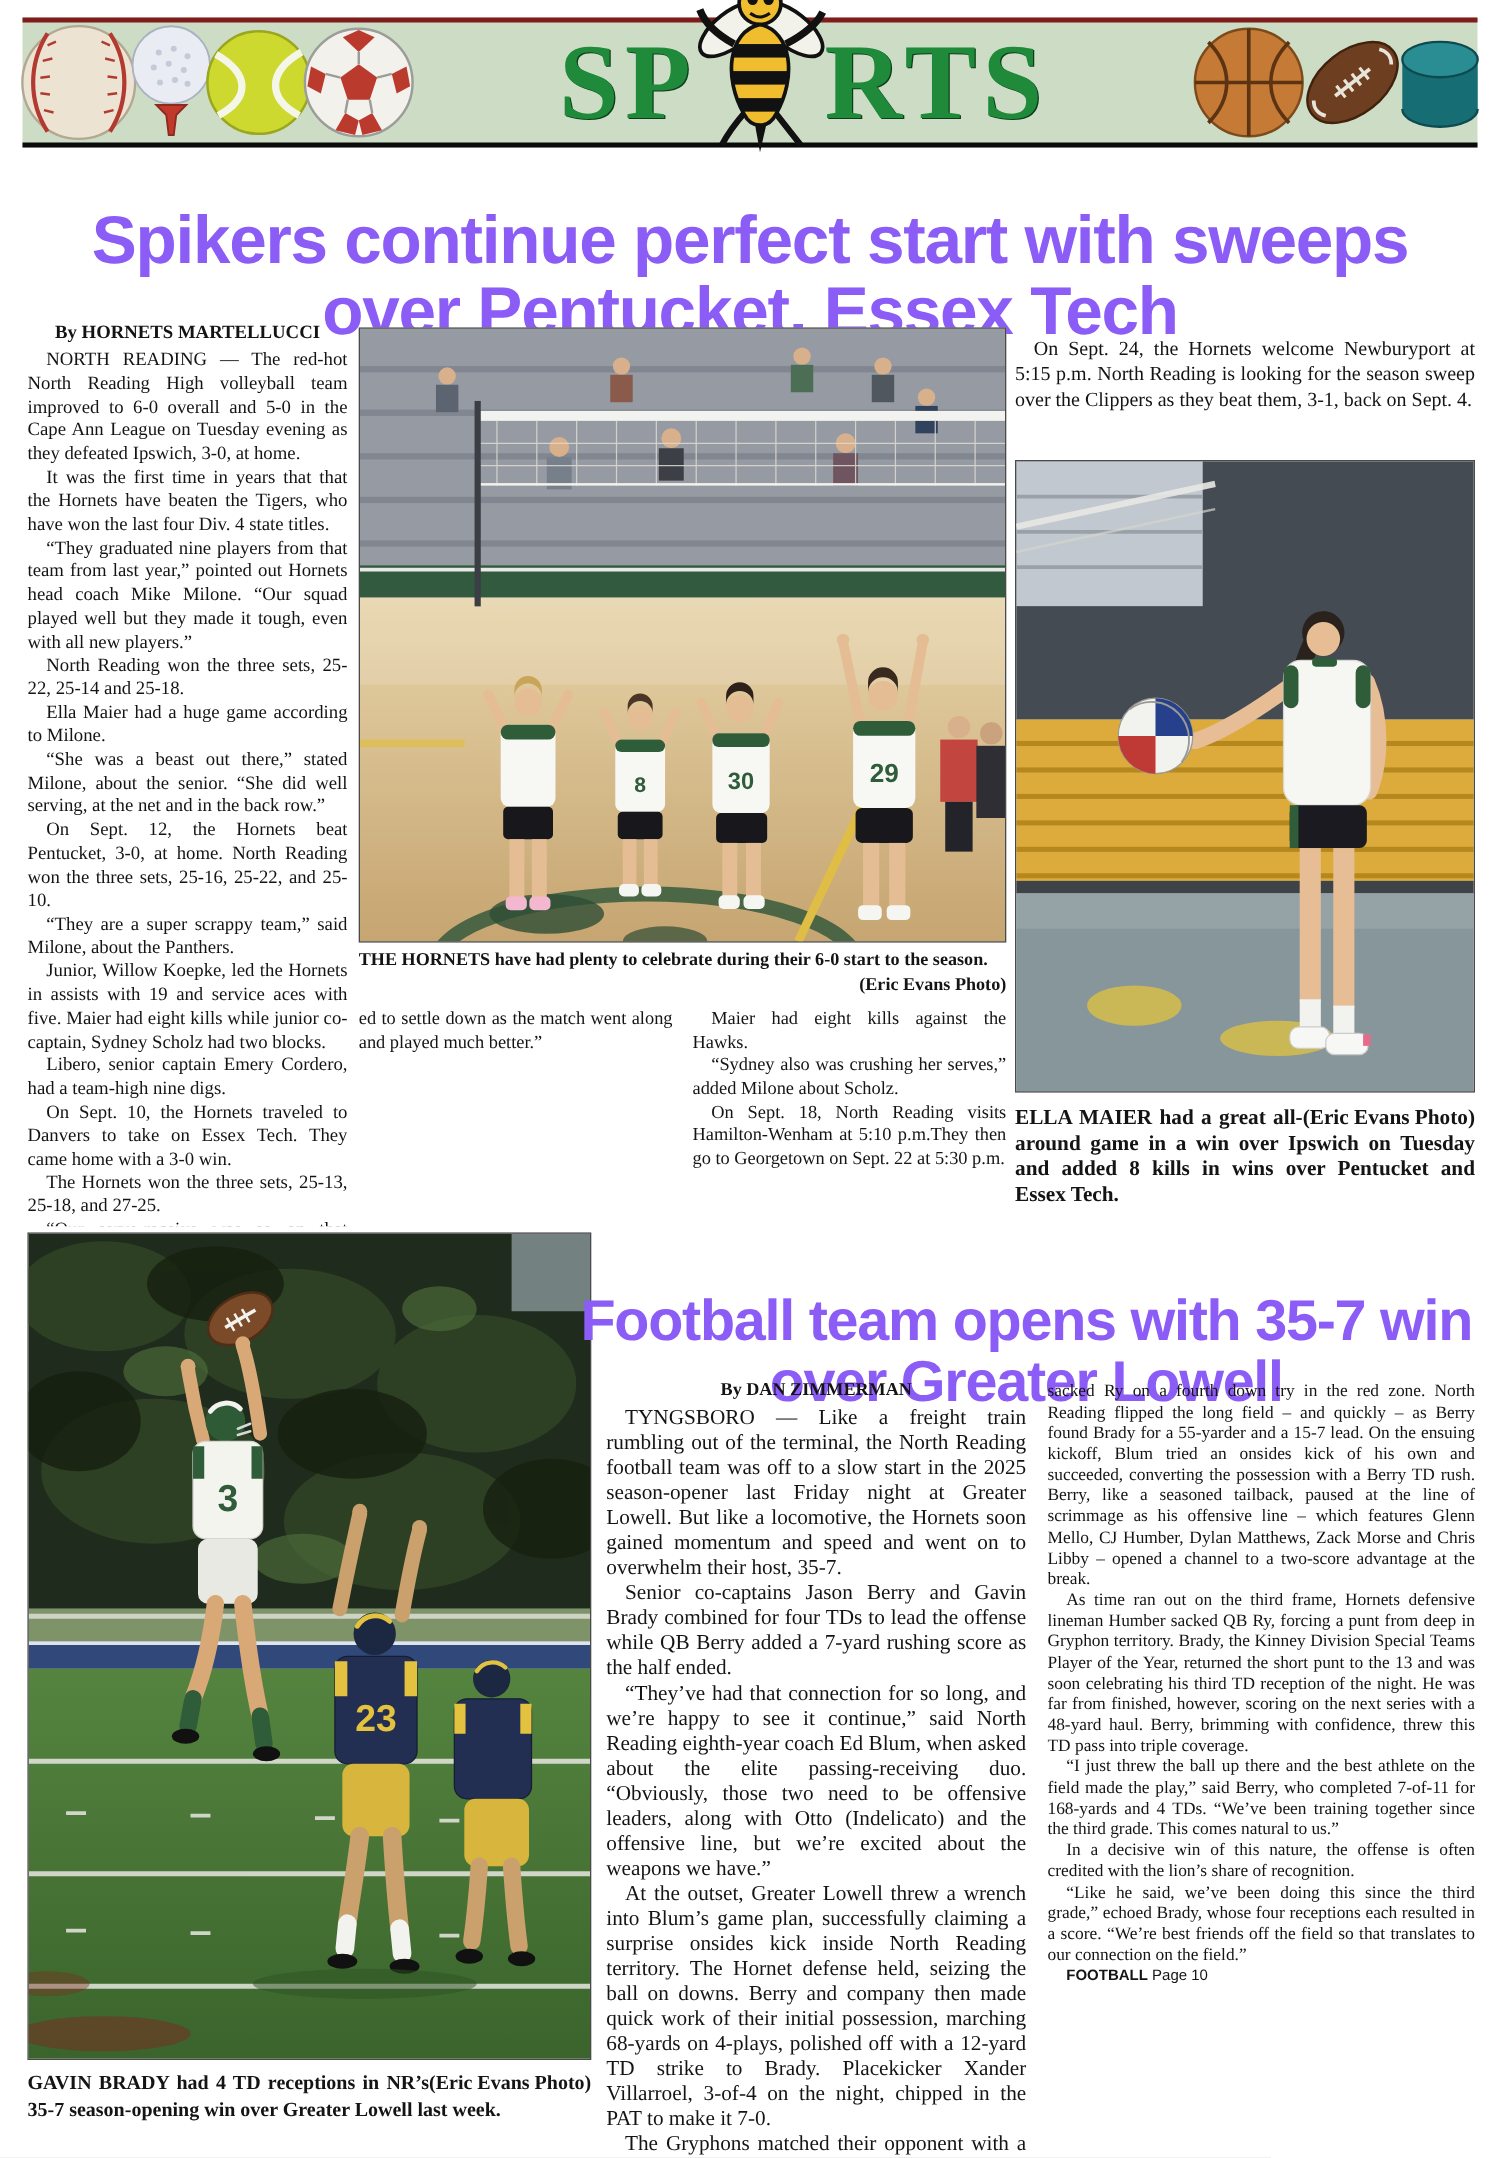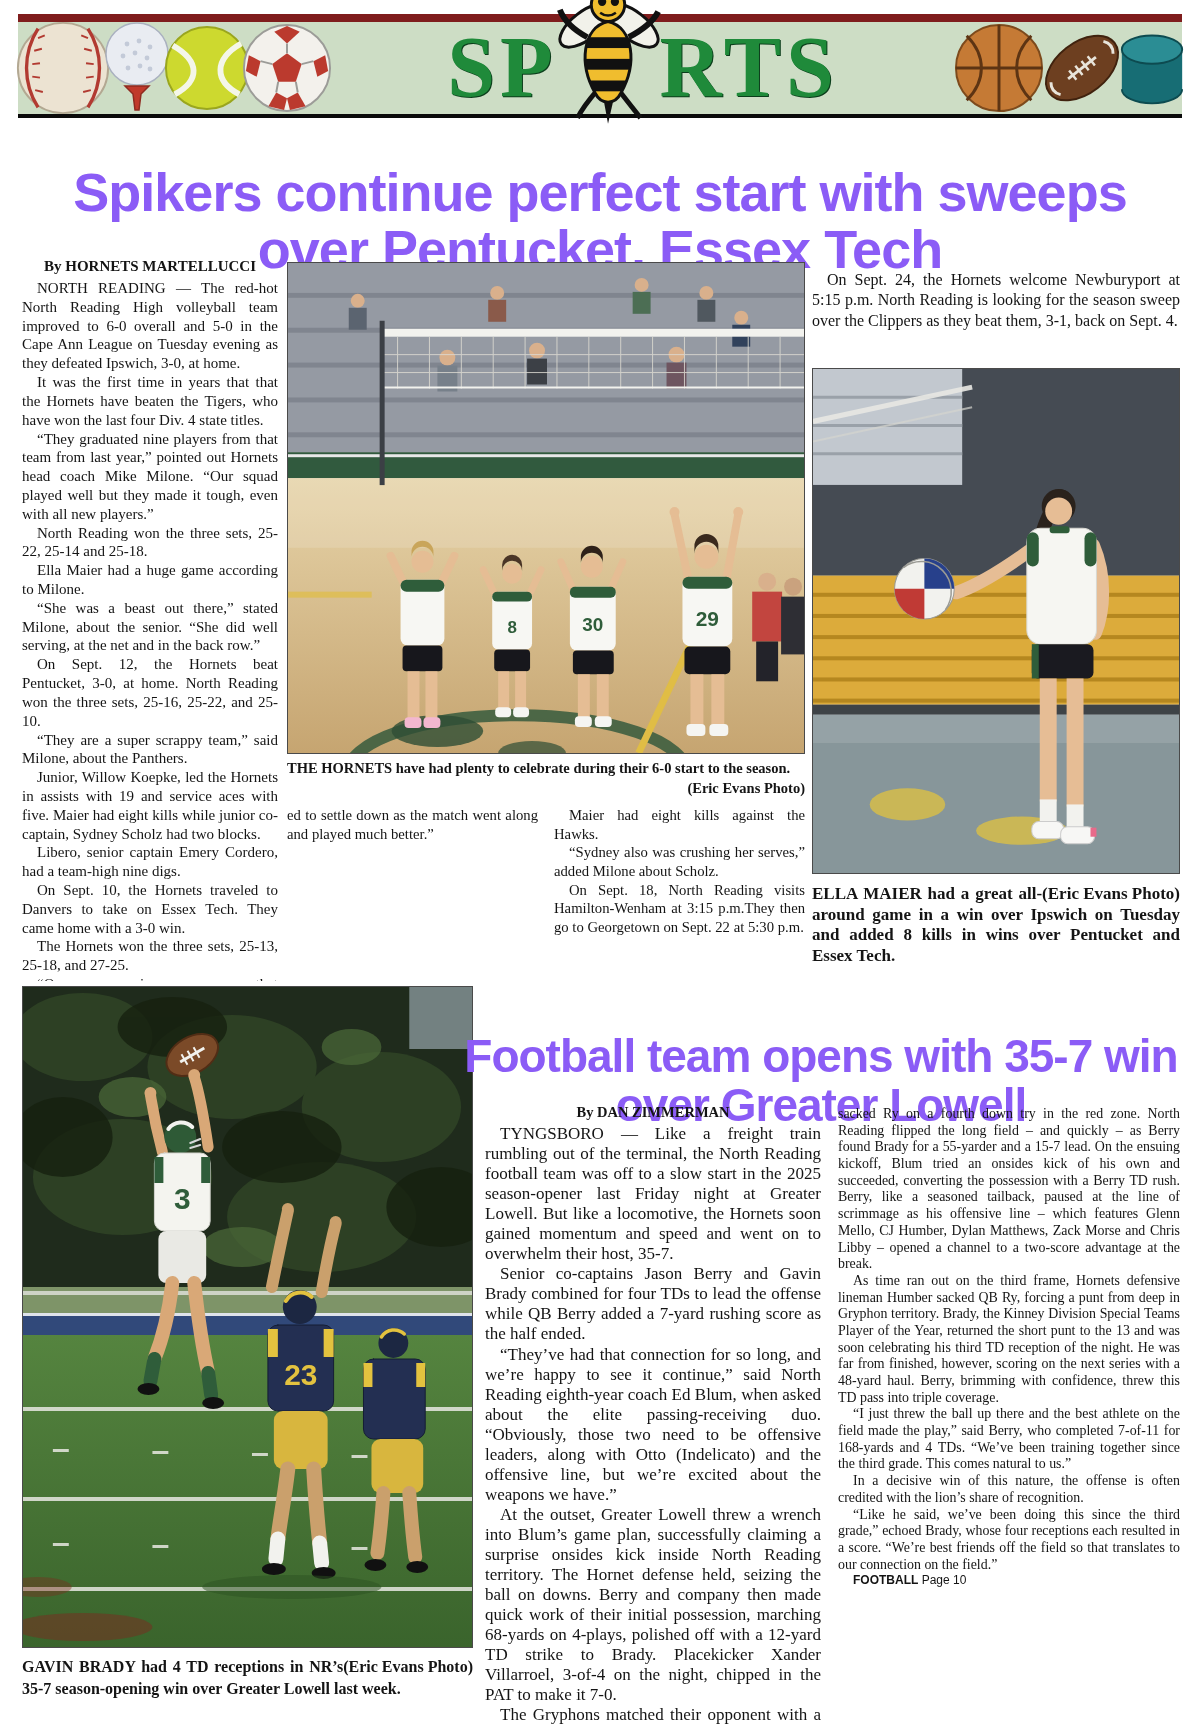--- a/index.html
+++ b/index.html
@@ -3,21 +3,21 @@
 <meta charset="utf-8">
 <style>
   * { box-sizing: border-box; }
   body { margin:0; background:#d8d8d8; }
   .page { position:relative; width:1200px; height:1726px; margin:0 auto; background:#fff;
           overflow:hidden; font-family:"Liberation Serif","DejaVu Serif",serif; color:#141414; }
   .abs { position:absolute; }
 
   
   .masthead { left:18px; top:14px; width:1164px; height:104px;
-    background:var(--banner-bg,#cdddc5); border-top:8px solid #7f1d1d; border-bottom:4px solid #0a0a0a;
+    background:var(--banner-bg,#cdddc5); border-top:4px solid #7f1d1d; border-bottom:4px solid #0a0a0a;
     display:flex; align-items:center; justify-content:space-between; padding:0 2px; }
   .balls { display:flex; align-items:center; height:96px; }
   .balls svg { display:block; margin:0 -5px; }
   .title-wrap { display:flex; align-items:center; }
   .mast-word { font-family:"Liberation Serif",serif; font-weight:bold; font-size:86px; line-height:.9;
     color:var(--masthead-green,#1f8a3a); letter-spacing:5px; text-shadow:1px 1px 0 #0b3d1b; }
   .hornet-svg { margin:-34px -8px 0; position:relative; z-index:2; }
 
   
   .headline { font-family:"Liberation Sans","DejaVu Sans",sans-serif; font-weight:bold;
@@ -303,21 +303,21 @@
     <span class="credit">(Eric Evans Photo)</span>
   </figcaption>
 
   <div class="abs" id="vb-midcols">
     <div class="flow cont">
         <p>ed to settle down as the match went along and played much better.”</p>
       </div>
     <div class="flow">
         <p>Maier had eight kills against the Hawks.</p>
         <p>“Sydney also was crushing her serves,” added Milone about Scholz.</p>
-        <p>On Sept. 18, North Reading visits Hamilton-Wenham at 3:15 p.m.They then go to Georgetown on Sept. 22 at 5:30 p.m.</p>
+        <p>On Sept. 18, North Reading visits Hamilton-Wenham at 5:10 p.m.They then go to Georgetown on Sept. 22 at 5:30 p.m.</p>
       </div>
   </div>
 
   <div class="abs flow" id="vb-rightintro">
 
   <p>On Sept. 24, the Hornets welcome Newburyport at 5:15 p.m. North Reading is looking for the season sweep over the Clippers as they beat them, 3-1, back on Sept. 4.</p>
     </div>
 
   <figure class="abs photo" id="maier-photo">
     <svg width="366" height="504" viewBox="0 0 368 500" preserveAspectRatio="none">

